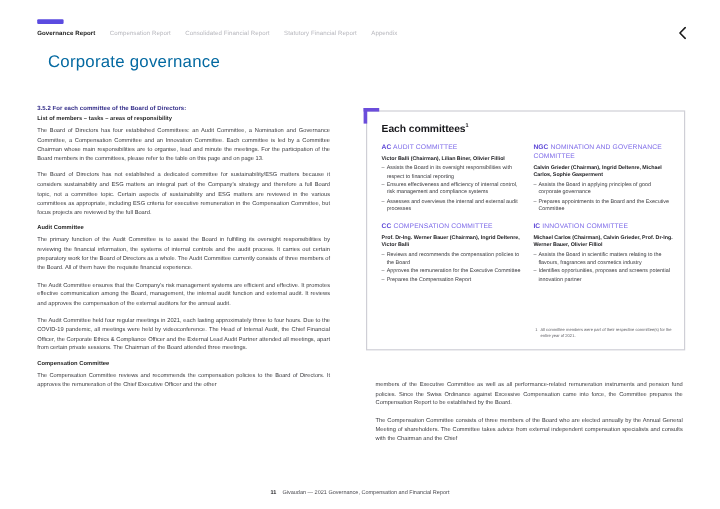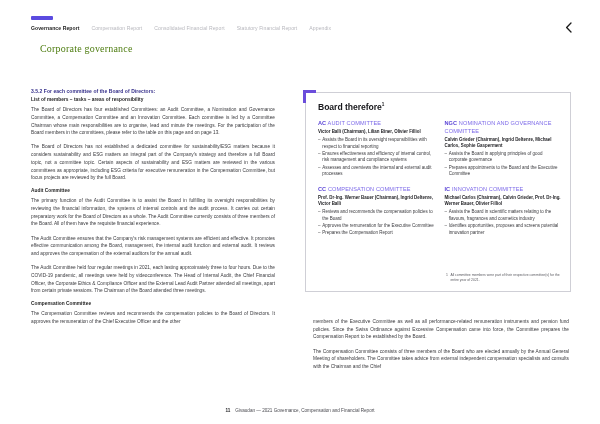--- a/index.html
+++ b/index.html
@@ -34,22 +34,22 @@
   .nav-back {
     position: absolute; right: 26px; top: 21px;
     width: 12px; height: 12px; cursor: pointer;
     display: flex; align-items: center; justify-content: center;
   }
   .nav-back svg { display: block; }
 
   
   .page-title {
     position: absolute; left: 40px; top: 43px;
-    font-family: Liberation Serif, serif;
-    font-size: 10px; color: #4d7c0f; letter-spacing: .2px;
+    font-family: Liberation Sans, sans-serif;
+    font-size: 14px; color: #0369a1; letter-spacing: .2px;
   }
 
   
   .col-left {
     position: absolute; left: 31px; top: 88px; width: 244px;
   }
   .h-sec {
     font-size: 5.0px; font-weight: bold; color: #352f8a;
     letter-spacing: .05px; margin-bottom: 2.5px; line-height: 1.3;
   }
@@ -163,21 +163,21 @@
     <p class="body">The primary function of the Audit Committee is to assist the Board in fulfilling its oversight responsibilities by reviewing the financial information, the systems of internal controls and the audit process. It carries out certain preparatory work for the Board of Directors as a whole. The Audit Committee currently consists of three members of the Board. All of them have the requisite financial experience.</p>
     <p class="body">The Audit Committee ensures that the Company's risk management systems are efficient and effective. It promotes effective communication among the Board, management, the internal audit function and external audit. It reviews and approves the compensation of the external auditors for the annual audit.</p>
     <p class="body">The Audit Committee held four regular meetings in 2021, each lasting approximately three to four hours. Due to the COVID-19 pandemic, all meetings were held by videoconference. The Head of Internal Audit, the Chief Financial Officer, the Corporate Ethics &amp; Compliance Officer and the External Lead Audit Partner attended all meetings, apart from certain private sessions. The Chairman of the Board attended three meetings.</p>
     <div class="h-min">Compensation Committee</div>
     <p class="body">The Compensation Committee reviews and recommends the compensation policies to the Board of Directors. It approves the remuneration of the Chief Executive Officer and the other</p>
   </div>
 
   <div class="panel">
     <div class="panel-corner"></div>
     <div class="panel-title">
-      <span>Board therefore</span><sup>1</sup>
+      <span>Each committees</span><sup>1</sup>
     </div>
 
     <div class="panel-cols">
 
       <div class="panel-col">
 
         <div class="cmt">
           <div class="cmt-head">
             <span class="abbr">AC</span>
             <span>AUDIT COMMITTEE</span>

